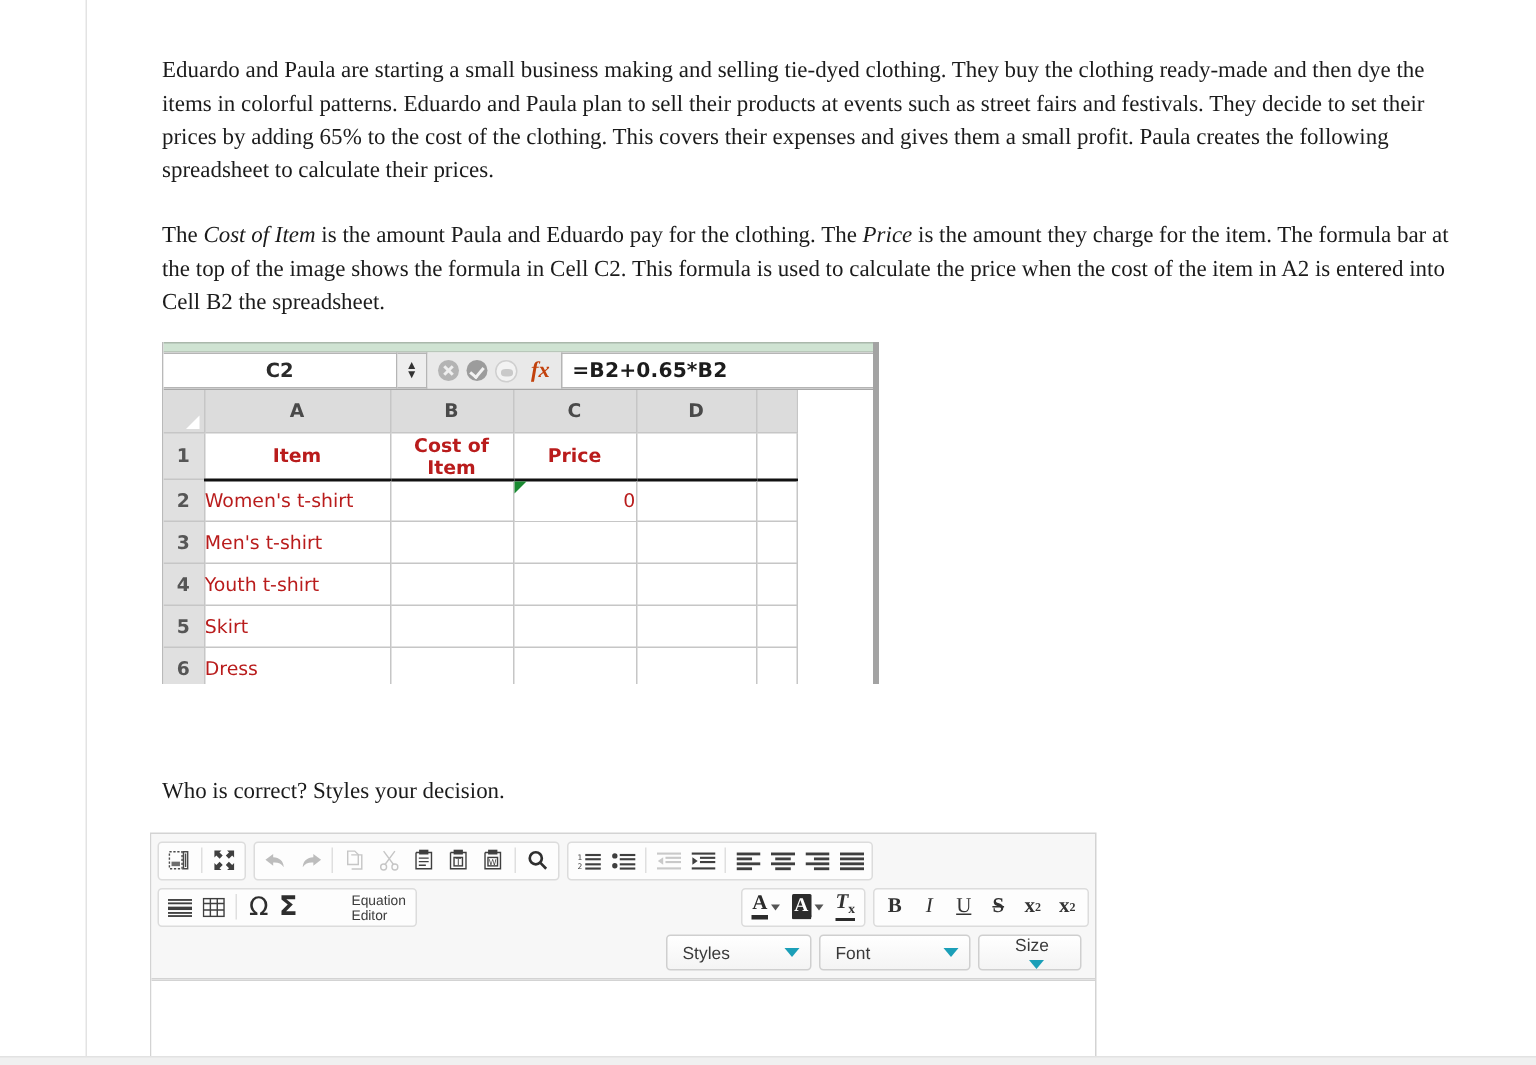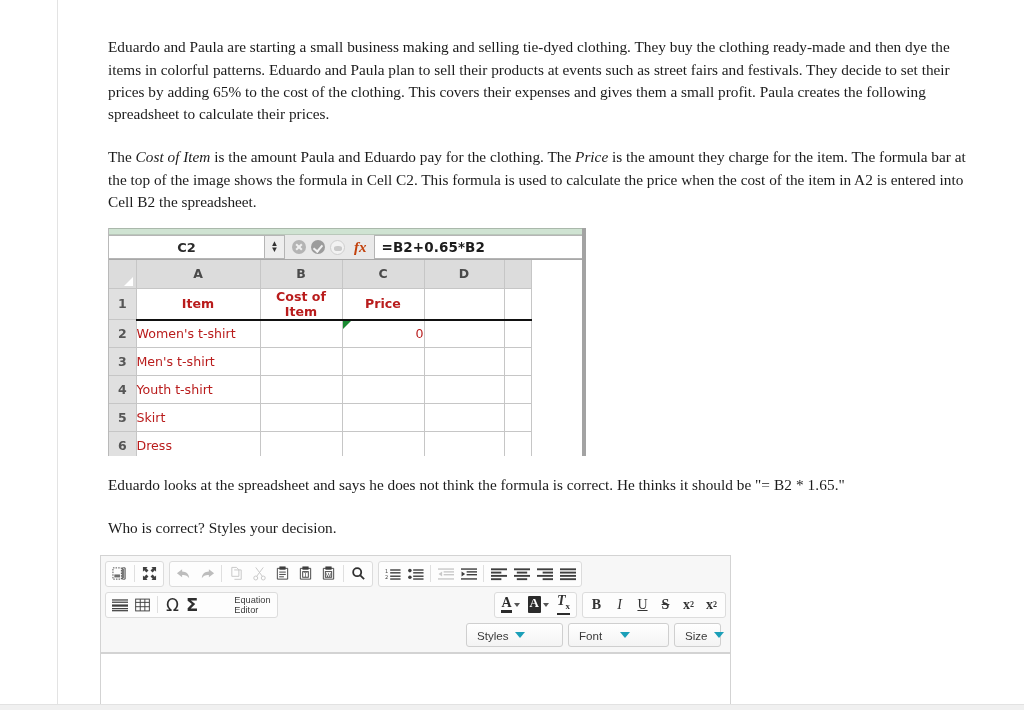--- a/index.html
+++ b/index.html
@@ -261,30 +261,30 @@
   .omega {
     font-family: "DejaVu Sans", sans-serif;
     font-size: 17px; color: #2e2e2e;
   }
   .selrow { display: flex; align-items: center; margin-top: 5px; }
   .select {
     height: 24px;
     background: linear-gradient(#ffffff,#f4f4f4);
     border: 1px solid #cfcfcf;
     border-radius: 3px;
-    display: flex; align-items: center; 
+    display: flex; align-items: center; justify-content: space-between;
     padding: 0 7px 0 10px;
     margin-right: 5px;
     font-family: "Liberation Sans", sans-serif;
     font-size: 11.6px;
     color: #3a3a3a;
   }
   .sel-styles { width: 97px; }
   .sel-font   { width: 101px; gap: 12px; }
-  .sel-size   { width: 47px; }
+  .sel-size   { width: 69px; flex-direction: column; }
   .caret {
     width: 0; height: 0;
     border-left: 5px solid transparent;
     border-right: 5px solid transparent;
     border-top: 6px solid #1b9fb8;
     margin-left: 6px;
   }
   .editor-body {
     height: 55px;
     background: #ffffff;
@@ -405,21 +405,20 @@
           <td class="cell cB"></td>
           <td class="cell cC"></td>
           <td class="cell cD"></td>
           <td class="cell cE"></td>
         </tr>
 
       </tbody>
         </table>
     </div>
 
-    <p class="prose" id="para3"><span>Eduardo looks at the spreadsheet and says he does not think the formula is correct. He thinks it should be "</span><span class="mathy">= B2 * 1.65</span><span>."</span></p>
 
     <p class="prose" id="para4">Who is correct? Styles your decision.</p>
 
     <div class="editor">
       <div class="toolbar">
 
         <div class="trow">
 
           <div class="group">
             <div class="tbtn">

